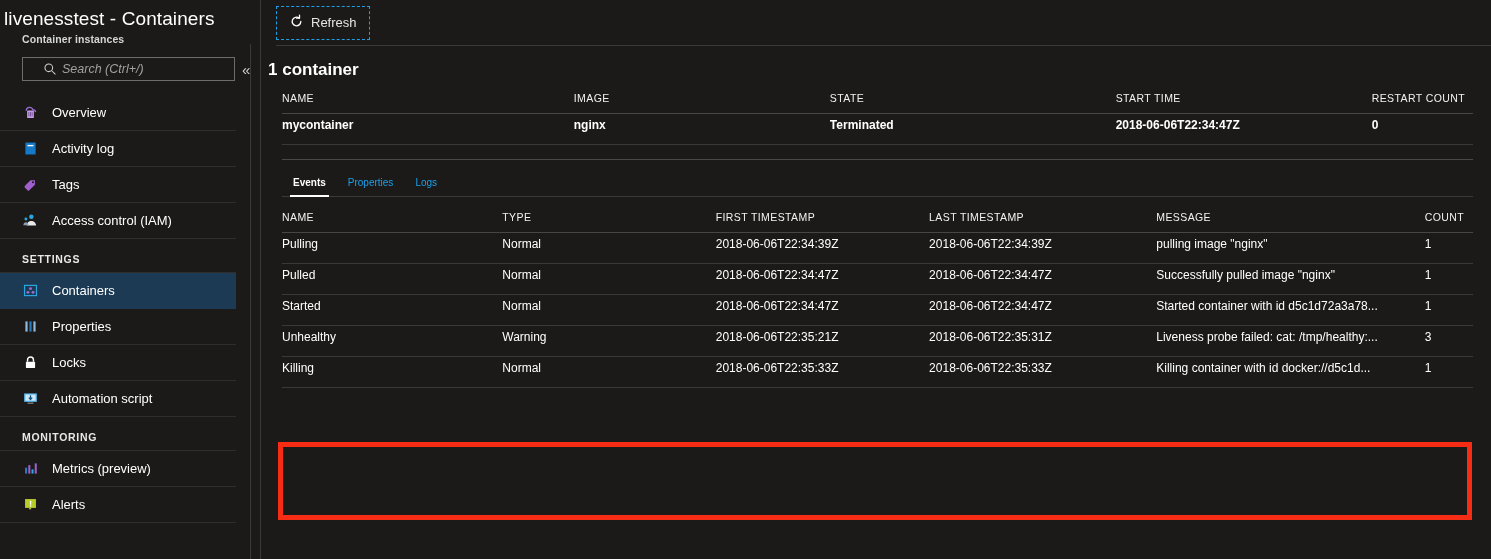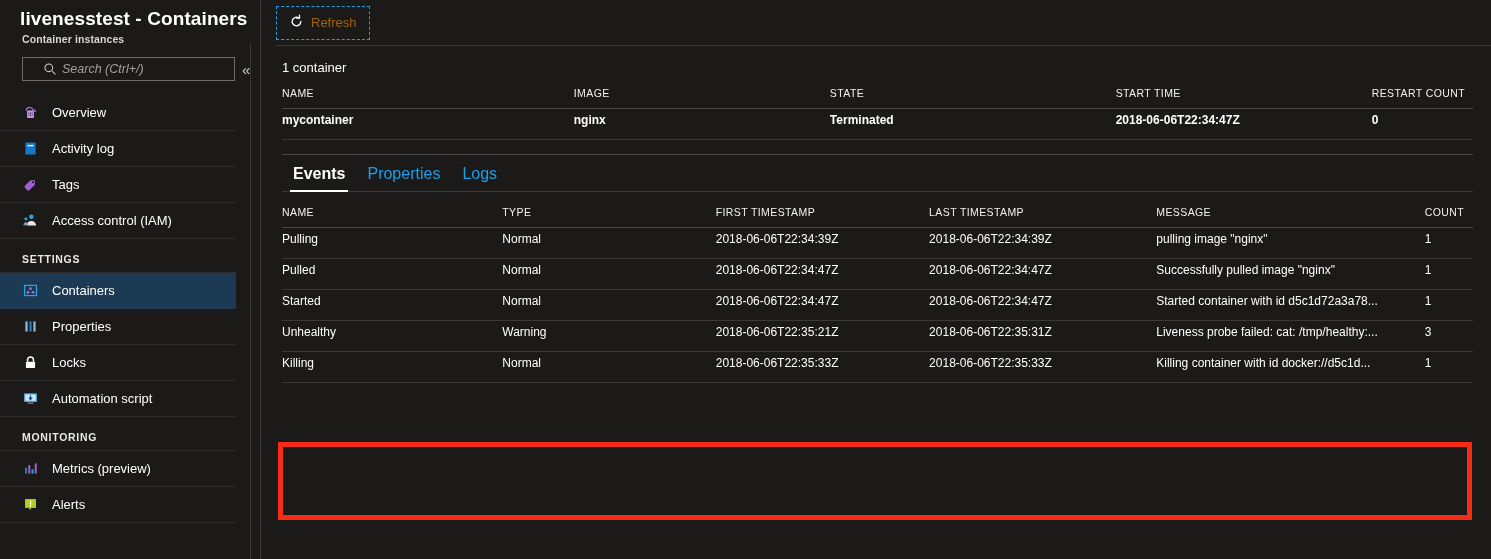--- a/index.html
+++ b/index.html
@@ -13,22 +13,22 @@
   #app { position: relative; width: 1491px; height: 559px; display: flex; background: #1b1a19; }
 
   
   .leftpanel {
     width: 260px; height: 559px;
     background: #1b1a19;
     position: relative;
     flex: 0 0 260px;
   }
   .blade-title {
-    font-size: 19px; font-weight: 700; color: #ffffff;
-    padding: 8px 0 0 20px; letter-spacing: .1px; white-space: nowrap;
+    font-size: 19px; font-weight: 400; color: #ffffff;
+    padding: 8px 0 0 4px; letter-spacing: .1px; white-space: nowrap;
   }
   .blade-subtitle {
     font-size: 10.5px; font-weight: 700; color: #d6d6d6;
     padding: 3px 0 0 22px; letter-spacing: .1px;
   }
   .searchrow { display: flex; align-items: center; padding: 12px 0 0 22px; }
   .searchbox {
     width: 213px; height: 24px; background: transparent;
     border: 1px solid #6d6d6d; display: flex; align-items: center;
     padding: 0 20px;
@@ -73,25 +73,25 @@
   
   .mainpanel {
     flex: 1 1 auto; height: 559px; background: #1b1a19;
     position: relative; overflow: hidden;
   }
   .toolbar { height: 45px; display: flex; align-items: center; padding-left: 16px; }
   .refresh-btn {
     display: inline-flex; align-items: center; gap: 7px;
     height: 34px; padding: 0 12px;
     border: 1px dashed #1ca0e8; cursor: pointer;
-    background: transparent; color: #a16207; font-size: 13px;
+    background: transparent; color: #e5e5e5; font-size: 13px;
   }
   .toolbar-sep { height: 1px; background: #3a3938; margin-left: 16px; }
 
-  .count-title { font-size: 13px; color: #ffffff; padding: 14px 0 0 22px; }
+  .count-title { font-size: 17px; color: #ffffff; padding: 14px 0 0 8px; font-weight: bold; }
 
   table.grid { width: 100%; border-collapse: collapse; table-layout: fixed; }
   table.grid th {
     font-size: 10.5px; font-weight: 400; color: #f2f2f2;
     text-align: left; letter-spacing: .4px;
     padding: 12px 0 9px 0; border-bottom: 1px solid #484644;
     white-space: nowrap;
   }
   table.grid td {
     font-size: 12px; color: #ffffff;
@@ -100,21 +100,21 @@
   }
   .containers-table { padding: 0 18px 0 22px; }
   .containers-table td { font-weight: 700; }
 
   .tabsbar {
     margin: 14px 18px 0 22px; border-top: 1px solid #4a4846;
     display: flex; align-items: flex-end; height: 38px;
     border-bottom: 1px solid #3a3938;
   }
   .tab {
-    font-size: 16px; padding: 0 11px 8px 11px; cursor: pointer;
+    font-size: 10px; padding: 0 11px 8px 11px; cursor: pointer;
     position: relative; color: #1ca0e8;
   }
   .tab.active { color: #ffffff; font-weight: 700; }
   .tab.active::after {
     content: ""; position: absolute; left: 8px; right: 8px;
     bottom: -1px; height: 2px; background: #ffffff;
   }
 
   .events-table { padding: 0 18px 0 22px; margin-top: 2px; }
   .events-table th { padding-top: 18px; padding-bottom: 9px; }

